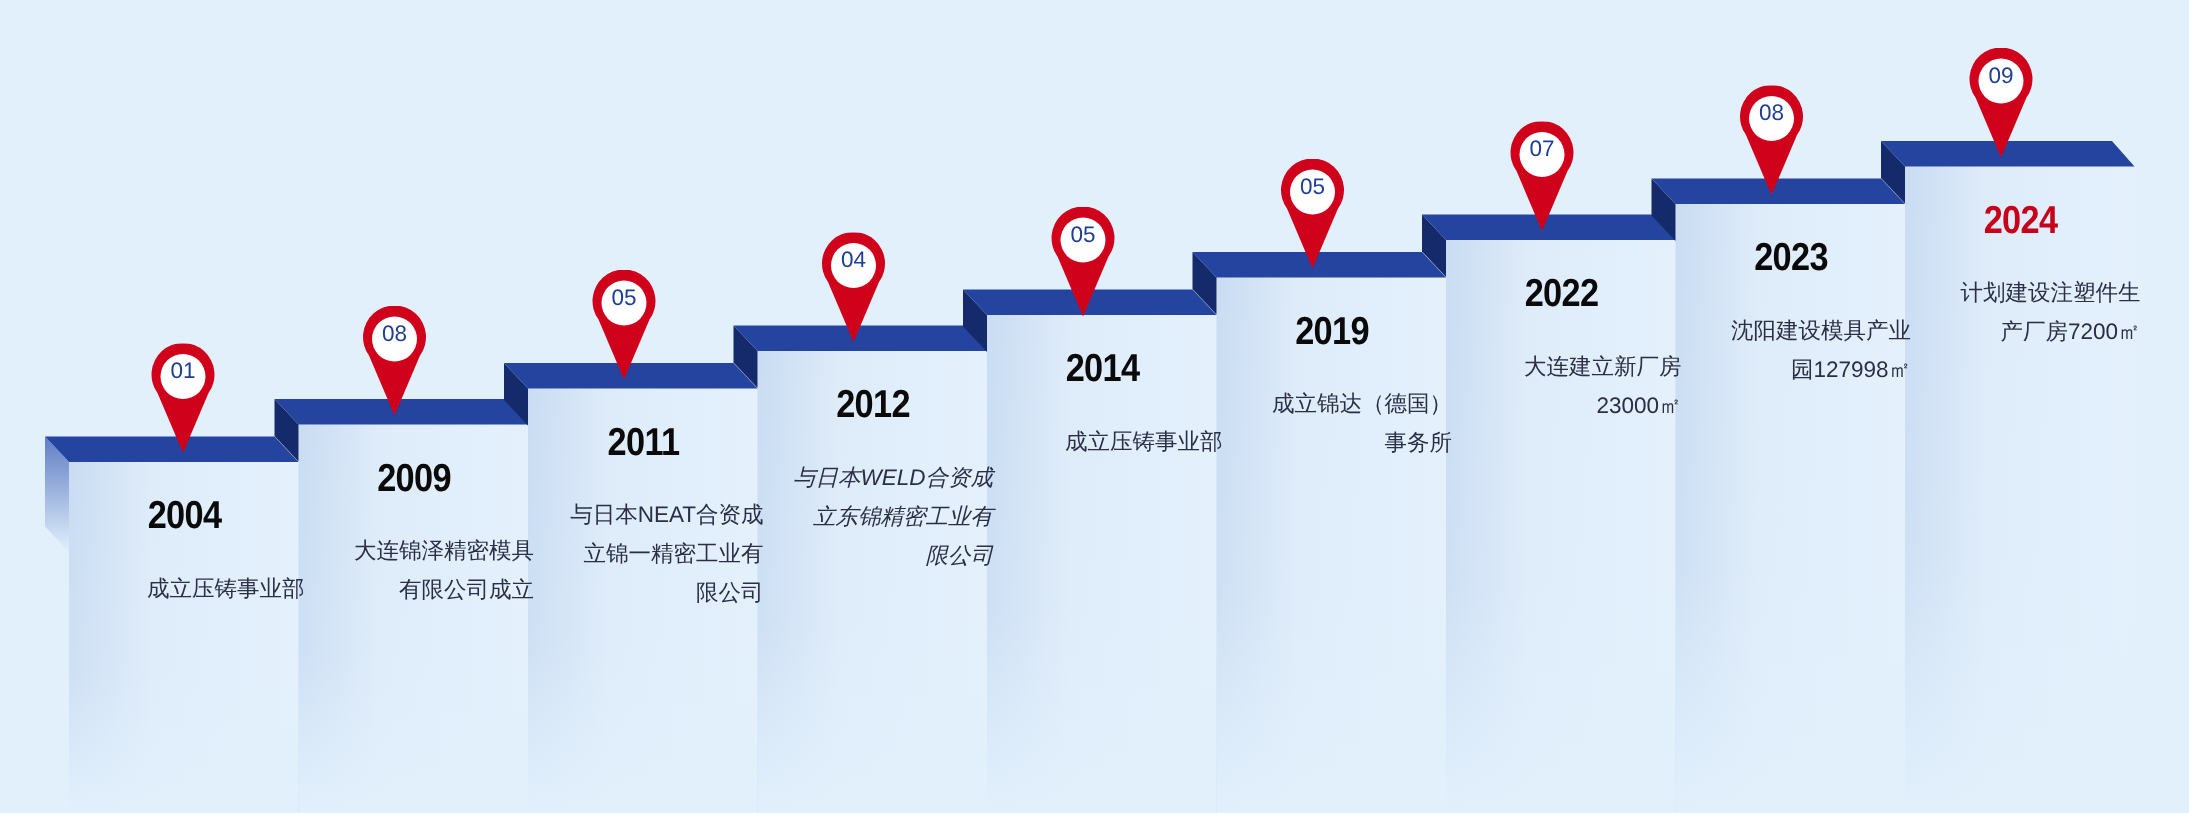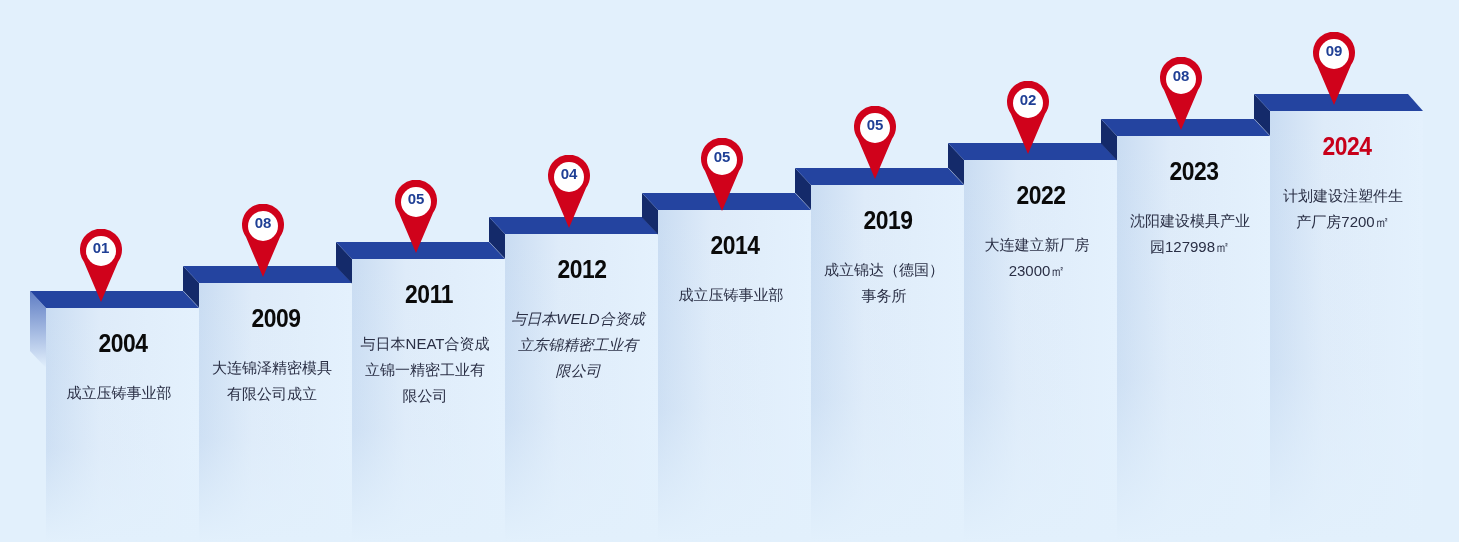--- a/index.html
+++ b/index.html
@@ -2,24 +2,24 @@
 <html><head>
 <meta charset="utf-8">
 <style>
   html,body{margin:0;padding:0;}
   body{width:1459px;height:542px;overflow:hidden;background:#e2f0fc;position:relative;font-family:"Liberation Sans","DejaVu Sans",sans-serif;}
   .stage{position:absolute;left:0;top:0;width:1459px;height:542px;}
   svg.steps{position:absolute;left:0;top:0;}
   .step{position:absolute;width:154px;}
   .year{position:absolute;left:0;width:154px;text-align:center;font-family:"Liberation Sans Narrow","Liberation Sans",sans-serif;font-weight:bold;font-size:26px;color:#0a0a0a;letter-spacing:-0.5px;transform:scaleX(0.88);}
   .year.hl{color:#c8001a;}
-  .desc{position:absolute;left:6px;width:134px;text-align:center;font-size:15px;line-height:26px;color:#2a2f45;}
+  .desc{position:absolute;left:23px;width:134px;text-align:right;font-size:15px;line-height:26px;color:#2a2f45;}
   .pin{position:absolute;width:44px;height:56px;}
   .pin svg{position:absolute;left:0;top:0;}
-  .pin .num{position:absolute;left:0;top:10px;width:44px;text-align:center;font-weight:bold;font-size:15px;color:#1f3f95;}
+  .pin .num{position:absolute;left:0;top:10px;width:44px;text-align:center;font-weight:normal;font-size:15px;color:#1f3f95;}
 </style>
 </head>
 <body>
 
 <div class="stage">
   <svg class="steps" width="1459" height="542">
     <defs>
       <linearGradient id="faceH" x1="0" y1="0" x2="1" y2="0">
         <stop offset="0" stop-color="#c9dcf2"></stop>
         <stop offset="0.35" stop-color="#deebf9"></stop>
@@ -68,21 +68,21 @@
         <rect x="1117" y="136" width="153" height="406" fill="url(#faceV)"></rect>
         <polygon points="1101,119 1117,136 1117,160.6 1101,143.6" fill="#142a6a"></polygon>
         <polygon points="1101,119 1254,119 1270,136 1117,136" fill="#2444a0"></polygon>
         <rect x="1270" y="111" width="153" height="431" fill="url(#faceH)"></rect>
         <rect x="1270" y="111" width="153" height="431" fill="url(#faceV)"></rect>
         <polygon points="1254,94 1270,111 1270,135.6 1254,118.6" fill="#142a6a"></polygon>
         <polygon points="1254,94 1408,94 1423,111 1270,111" fill="#2444a0"></polygon>
       </g>
   </svg>
   <div id="cards">
-      <div class="pin" style="left: 79px; top: 229px;">
+      <div class="pin" style="left: 100px; top: 229px;">
         <svg width="44" height="75" viewBox="0 0 44 75">
       <path d="M22 73 L5 33 A21 21 0 1 1 39 33 Z" fill="#d0021b"></path>
       <circle cx="22" cy="22" r="15" fill="#ffffff"></circle>
         </svg>
         <div class="num">01</div>
       </div>
       <div class="step" style="left: 46px; top: 308px;">
     <div class="year" style="top: 20px;">2004</div>
     <div class="desc" style="top: 72px;">成立压铸事业部</div>
   </div>
@@ -139,21 +139,21 @@
       </div>
       <div class="step" style="left: 811px; top: 185px;">
     <div class="year" style="top: 20px;">2019</div>
     <div class="desc" style="top: 72px;">成立锦达（德国）事务所</div>
   </div>
       <div class="pin" style="left: 1006px; top: 81px;">
         <svg width="44" height="75" viewBox="0 0 44 75">
       <path d="M22 73 L5 33 A21 21 0 1 1 39 33 Z" fill="#d0021b"></path>
       <circle cx="22" cy="22" r="15" fill="#ffffff"></circle>
         </svg>
-        <div class="num">02</div>
+        <div class="num">07</div>
       </div>
       <div class="step" style="left: 964px; top: 160px;">
     <div class="year" style="top: 20px;">2022</div>
     <div class="desc" style="top: 72px;">大连建立新厂房23000㎡</div>
   </div>
       <div class="pin" style="left: 1159px; top: 57px;">
         <svg width="44" height="75" viewBox="0 0 44 75">
       <path d="M22 73 L5 33 A21 21 0 1 1 39 33 Z" fill="#d0021b"></path>
       <circle cx="22" cy="22" r="15" fill="#ffffff"></circle>
         </svg>

